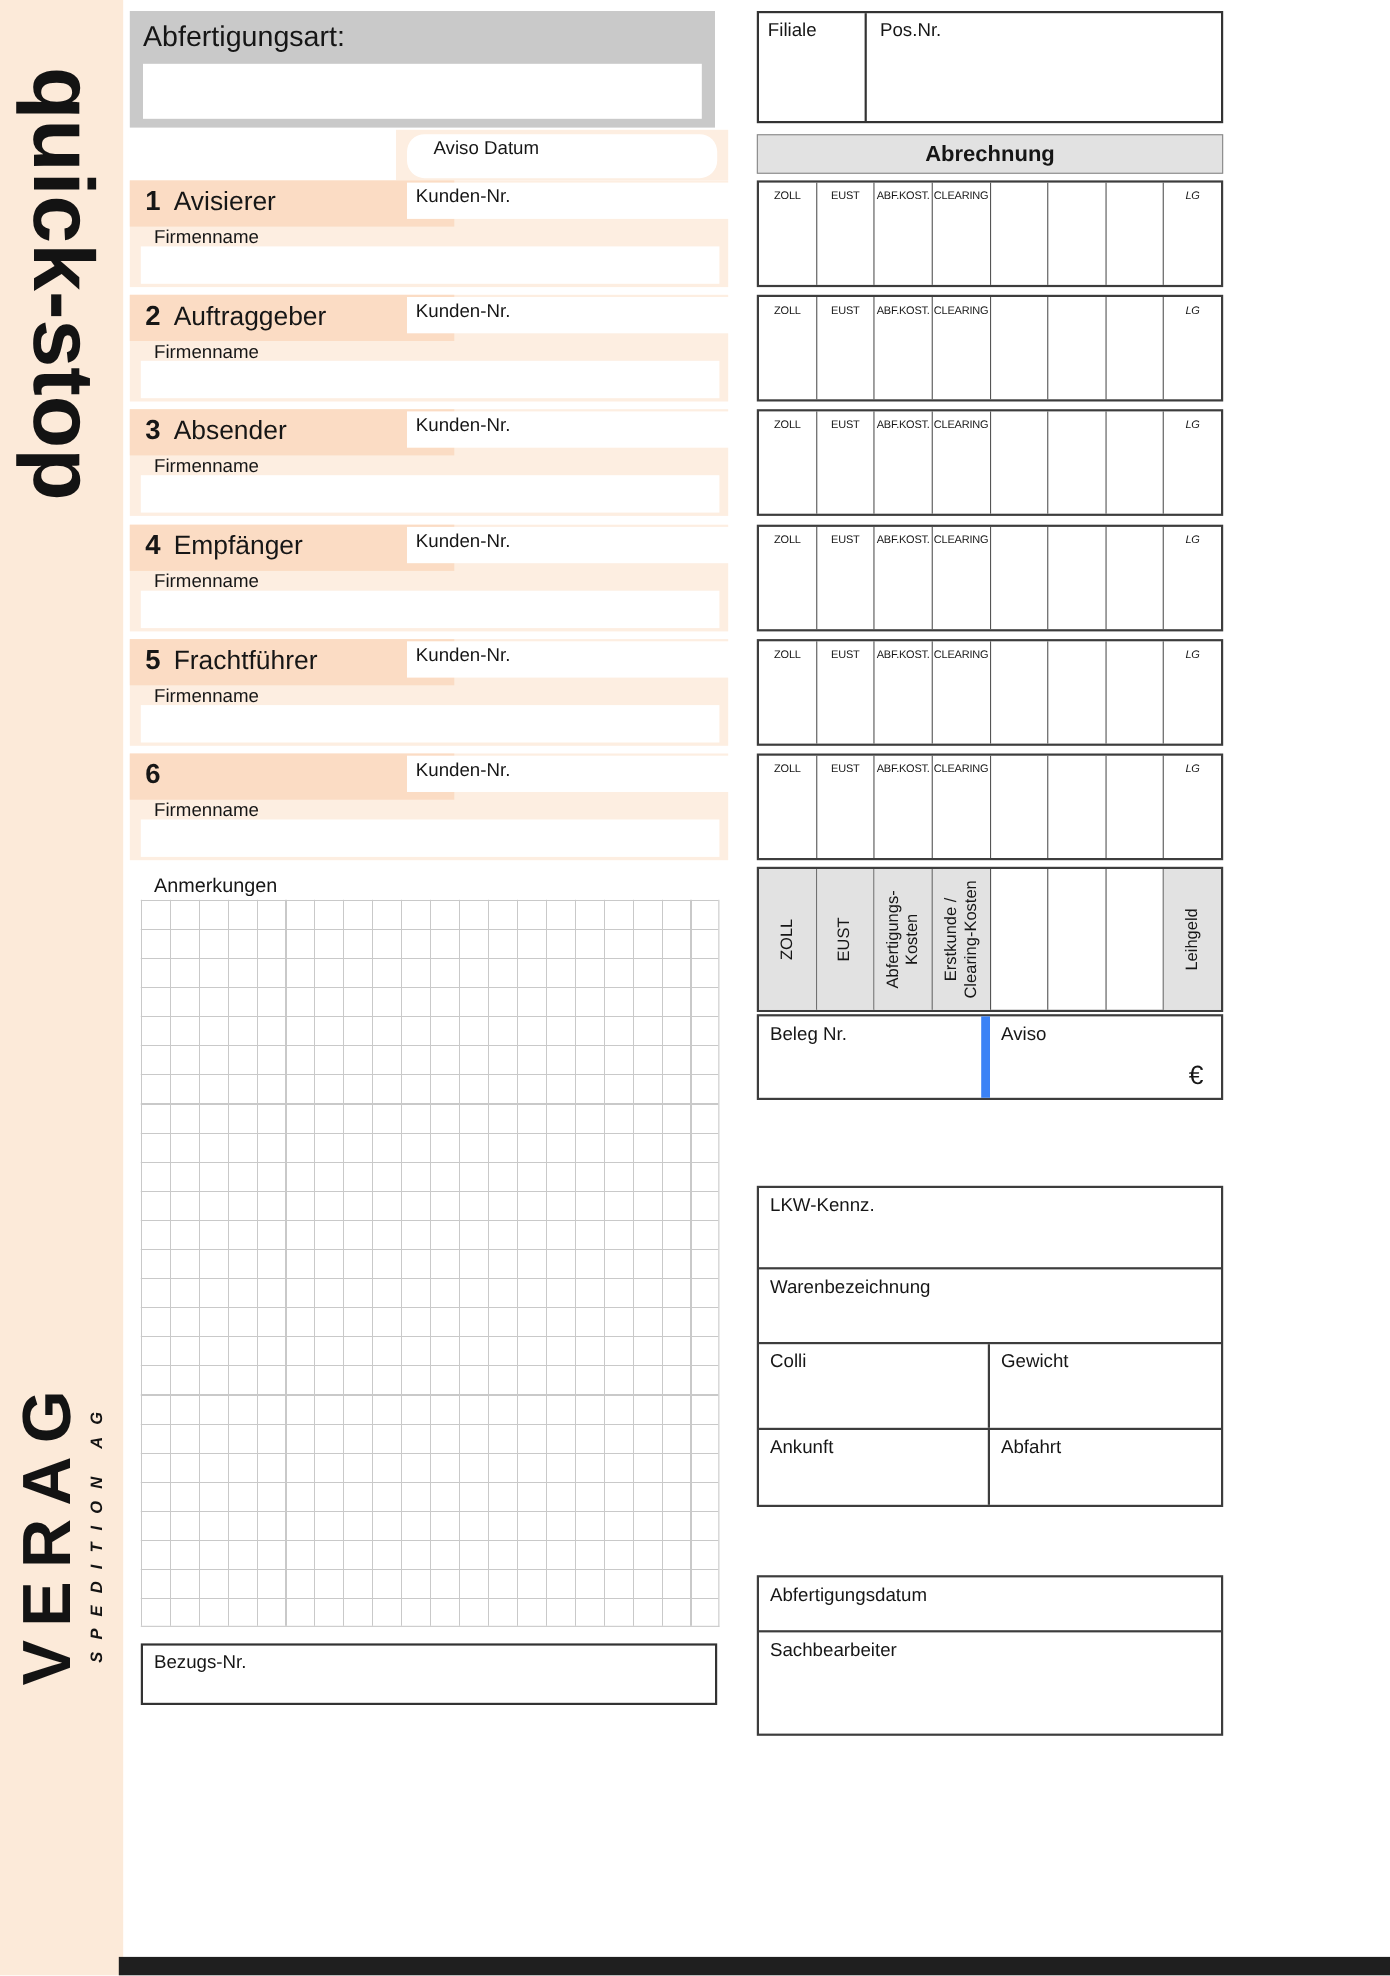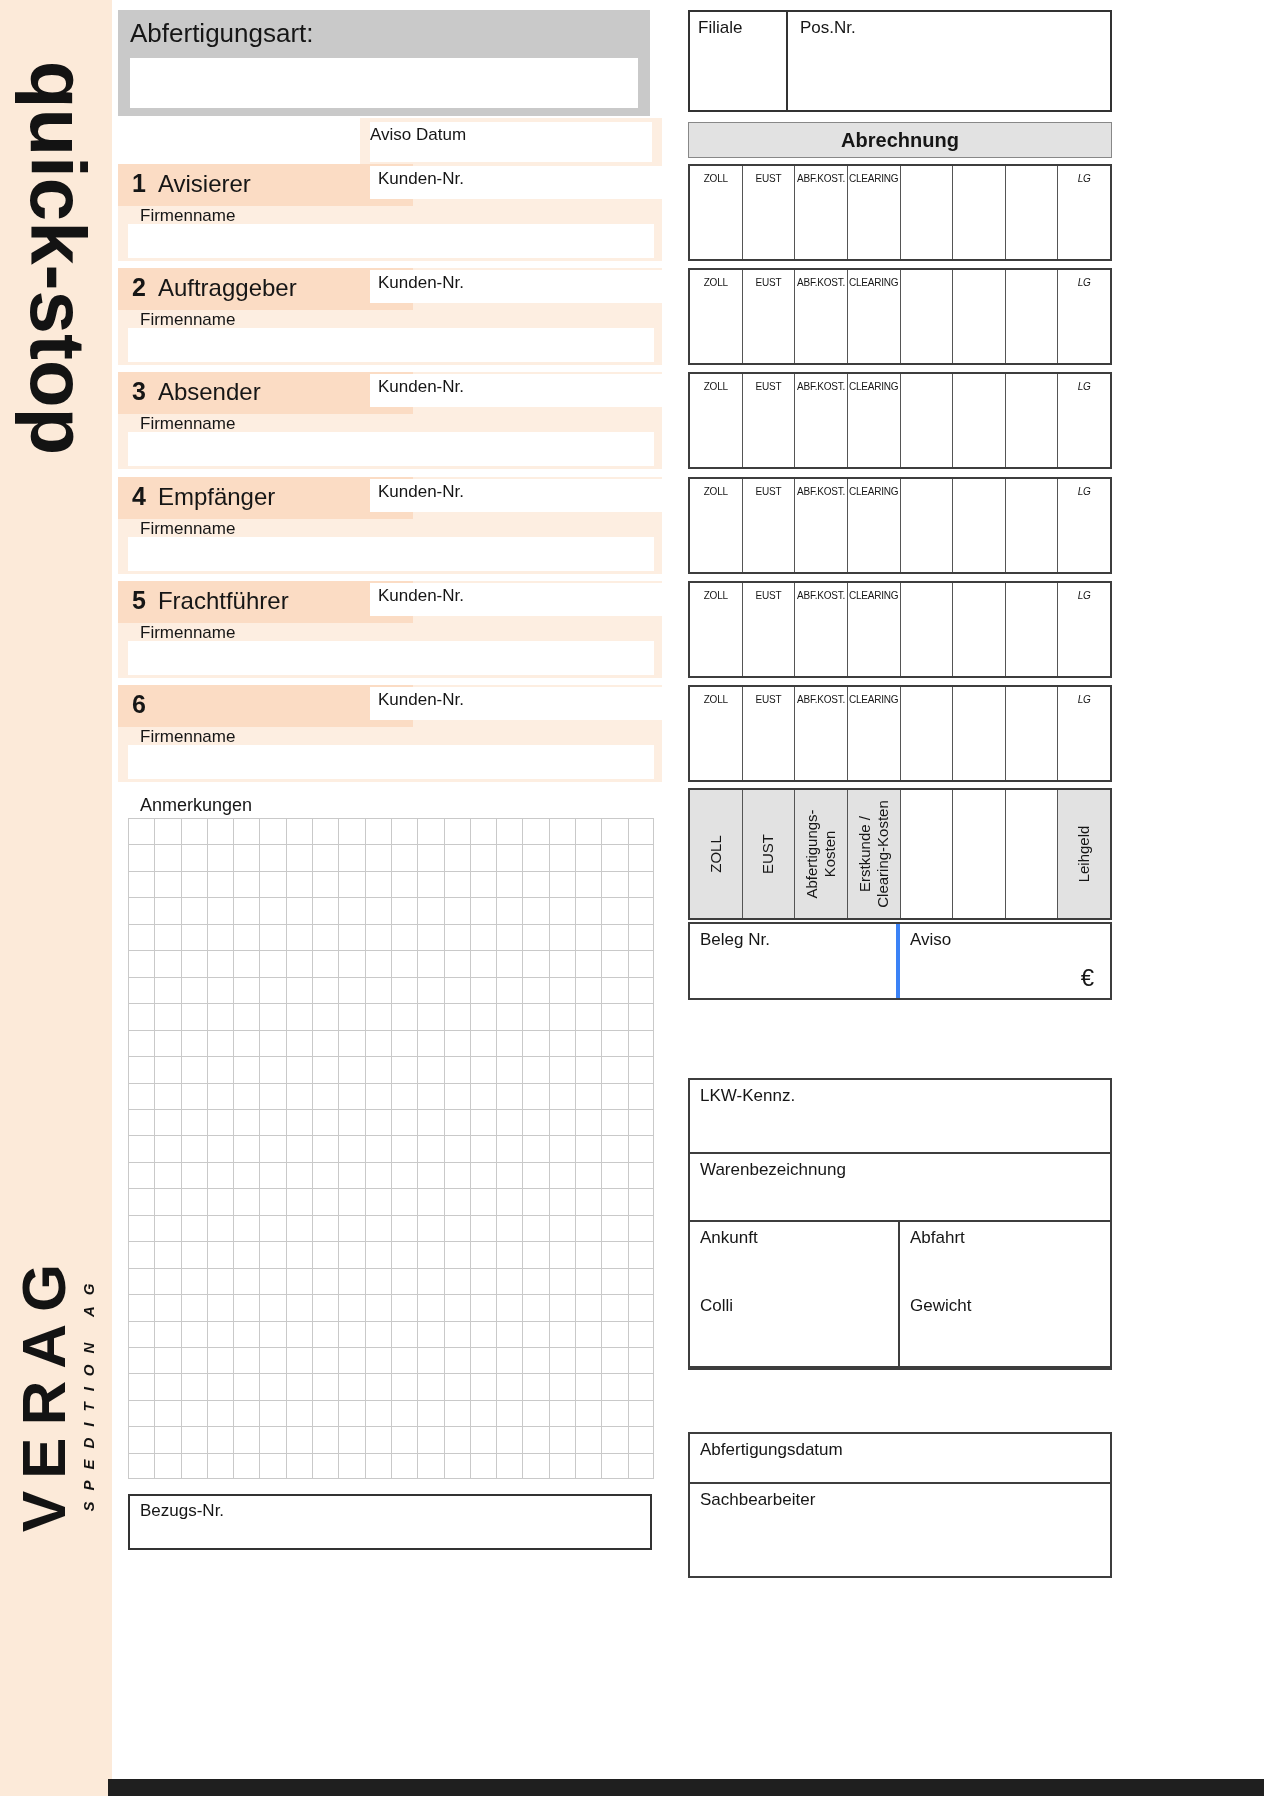--- a/index.html
+++ b/index.html
@@ -22,21 +22,21 @@
 
   .filiale-box { position:absolute; left:688px; top:10px; width:424px; height:102px; border:2px solid #333; background:#fff; }
   .filiale-cell { position:absolute; left:0; top:0; bottom:0; width:98px; border-right:2px solid #333; padding:5px 8px; font-size:18px; }
   .posnr-cell { position:absolute; left:100px; right:0; top:0; bottom:0; padding:5px 10px; font-size:18px; }
 
   .abr-header { position:absolute; left:688px; top:122px; width:424px; height:36px; background:#e2e2e2;
     border:1px solid #888; text-align:center; line-height:34px; font-size:20px; font-weight:bold; }
 
   
   .aviso-block { position:absolute; left:360px; top:118px; width:302px; height:46px; background:#fdeee1; }
-  .aviso-inner { position:absolute; left:10px; top:4px; right:10px; bottom:2px; background:#fff; padding:3px 0; }
+  .aviso-inner { position:absolute; left:10px; top:4px; right:10px; bottom:2px; background:#fff; padding:3px 24px;border-radius:16px; }
 
   
   .section { position:absolute; left:118px; width:544px; height:97px; background:#fdeee1; }
   .sec-titleblock { position:absolute; left:0; top:0; width:295px; height:42px; background:#fbdcc4; padding:5px 0 0 14px; }
   .sec-num { font-size:25px; font-weight:bold; margin-right:12px; }
   .sec-label { font-size:24px; }
   .kunden-field { position:absolute; left:252px; top:2px; width:336px; height:33px; background:#fff; padding:3px 8px; }
   .small-label { font-size:17px; }
   .firma-label { position:absolute; left:22px; top:42px; }
   .firma-field { position:absolute; left:10px; top:60px; width:526px; height:34px; background:#fff; }
@@ -50,21 +50,21 @@
   
   .vert-block { position:absolute; left:688px; top:788px; width:424px; height:132px; border:2px solid #3d3d3d; background:#fff; display:flex; }
   .vert-cell { flex:1 1 0; border-right:1px solid #555; position:relative; }
   .vert-cell:last-child { border-right:none; }
   .vert-cell.filled { background:#e2e2e2; }
   .vert-cell span { position:absolute; left:50%; top:50%; transform:translate(-50%,-50%) rotate(-90deg);
     font-size:15px; line-height:1.2; text-align:center; white-space:pre; }
 
   
   .beleg-row { position:absolute; left:688px; top:922px; width:424px; height:78px; border:2px solid #3d3d3d; background:#fff; display:flex; }
-  .beleg-cell { width:210px; border-right:4px solid #3b82f6; padding:6px 10px; font-size:17px; }
+  .beleg-cell { width:210px; border-right:8px solid #3b82f6; padding:6px 10px; font-size:17px; }
   .betrag-cell { flex:1; position:relative; padding:6px 10px; font-size:17px; }
   .euro-sign { position:absolute; right:16px; bottom:6px; font-size:24px; }
 
   
   .lkw-block { position:absolute; left:688px; top:1078px; width:424px; border:2px solid #3d3d3d; background:#fff; }
   .proc-block { position:absolute; left:688px; top:1432px; width:424px; border:2px solid #3d3d3d; background:#fff; }
   .block-row { position:relative; border-bottom:2px solid #3d3d3d; padding:6px 10px; font-size:17px; }
   .block-row.last { border-bottom:none; }
   .row-lkw { height:74px; } .row-waren { height:68px; } .row-colli { height:78px; } .row-ank { height:68px; }
   .row-abfdatum { height:50px; } .row-sach { height:92px; }
@@ -257,36 +257,36 @@
     </div>
   </div>
 
   <div class="lkw-block">
     <div class="block-row row-lkw">
       <span>LKW-Kennz.</span>
     </div>
     <div class="block-row row-waren">
       <span>Warenbezeichnung</span>
     </div>
+    <div class="block-row split-row row-colli">
+      <div class="split-cell first">
+        <span>Colli</span>
+      </div>
+      <div class="split-cell">
+        <span>Gewicht</span>
+      </div>
+    </div>
     <div class="block-row split-row row-ank last">
       <div class="split-cell first">
         <span>Ankunft</span>
       </div>
       <div class="split-cell">
         <span>Abfahrt</span>
       </div>
     </div>
-    <div class="block-row split-row row-colli">
-      <div class="split-cell first">
-        <span>Colli</span>
-      </div>
-      <div class="split-cell">
-        <span>Gewicht</span>
-      </div>
-    </div>
   </div>
 
   <div class="proc-block">
     <div class="block-row row-abfdatum">
       <span>Abfertigungsdatum</span>
     </div>
     <div class="block-row row-sach last">
       <span>Sachbearbeiter</span>
     </div>
   </div>

